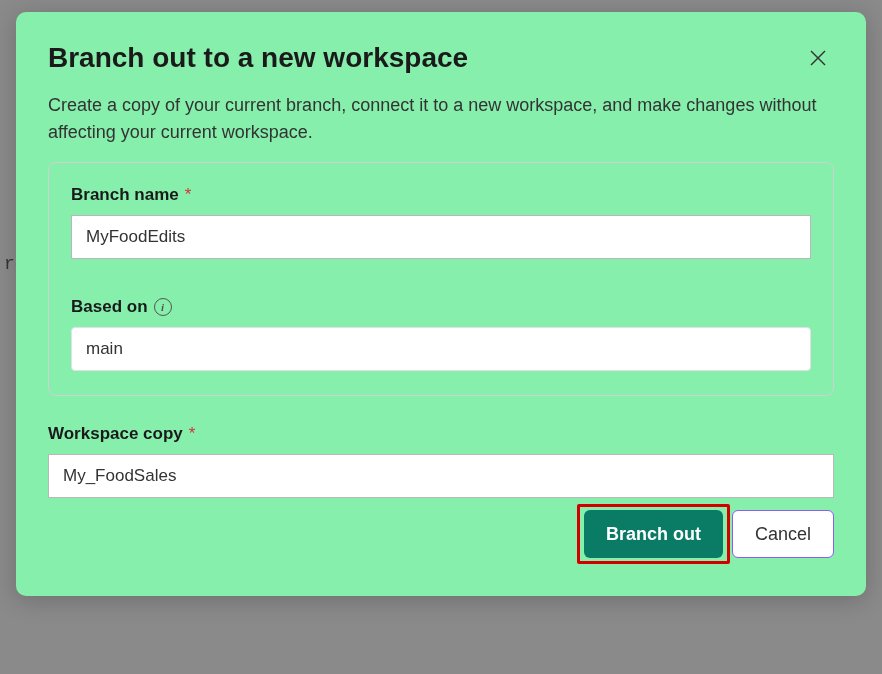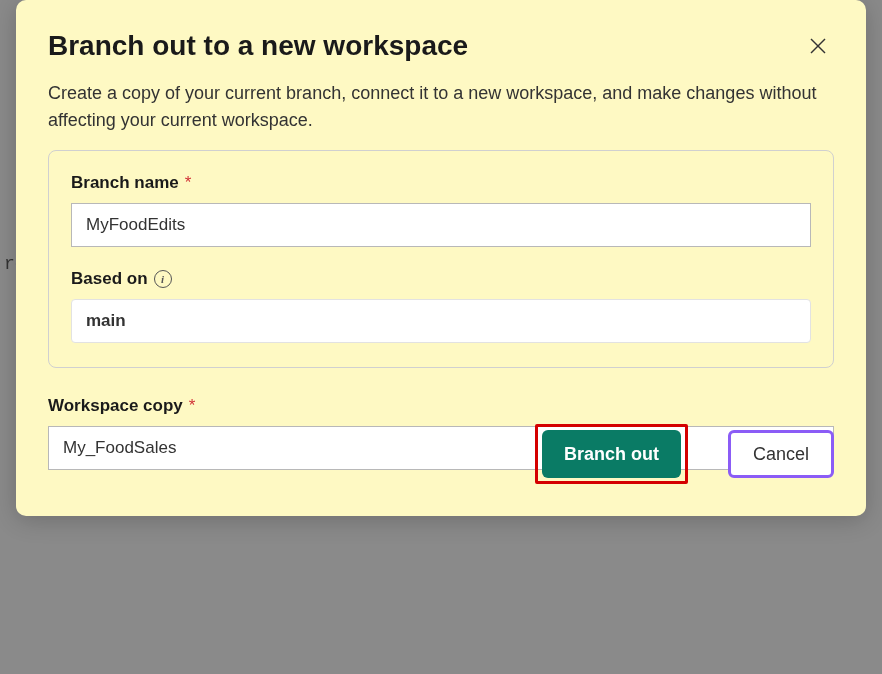--- a/index.html
+++ b/index.html
@@ -19,24 +19,24 @@
       position: absolute;
       left: 4px;
       top: 254px;
       font-size: 18px;
       color: #333;
       font-family: Liberation Mono, monospace;
     }
     .dialog {
       position: absolute;
       left: 16px;
-      top: 0;
+      top: 12px;
       width: 850px;
-      height: 516px;
-      background: #fef9c3;
+      height: 584px;
+      background: #86efac;
       border-radius: 10px;
       padding: 30px 32px;
       box-shadow: 0 4px 24px rgba(0,0,0,0.2);
     }
     .dialog-header {
       display: flex;
       justify-content: space-between;
       align-items: flex-start;
     }
     .dialog-title {
@@ -111,37 +111,36 @@
       width: 100%;
       height: 44px;
       border: 1px solid #e2e2e2;
       border-radius: 4px;
       padding: 0 14px;
       font-size: 17px;
       color: #333;
       background: #fff;
       display: flex;
       align-items: center;
-      font-weight: bold;
     }
     .field-group {
-      margin-bottom: 22px;
+      margin-bottom: 38px;
     }
     .field-group:last-child {
       margin-bottom: 0;
     }
     .workspace-group {
       margin-bottom: 0;
     }
     .footer {
       position: absolute;
       right: 32px;
       bottom: 32px;
       display: flex;
-      gap: 12px;
+      gap: 2px;
       align-items: center;
     }
     .btn {
       height: 48px;
       padding: 0 22px;
       border-radius: 6px;
       font-size: 18px;
       font-family: inherit;
       cursor: pointer;
       display: flex;
@@ -150,22 +149,21 @@
     }
     .btn-primary {
       background: #0a7b65;
       color: #ffffff;
       border: none;
       font-weight: 600;
     }
     .btn-secondary {
       background: #ffffff;
       color: #333;
-      border: 3px solid #8b5cf6;
-      margin-left: 28px;
+      border: 1px solid #8b5cf6;
     }
     .highlight-box {
       border: 3px solid #d40000;
       padding: 3px 4px;
       border-radius: 2px;
     }
   </style>
 </head>
 <body>
 

